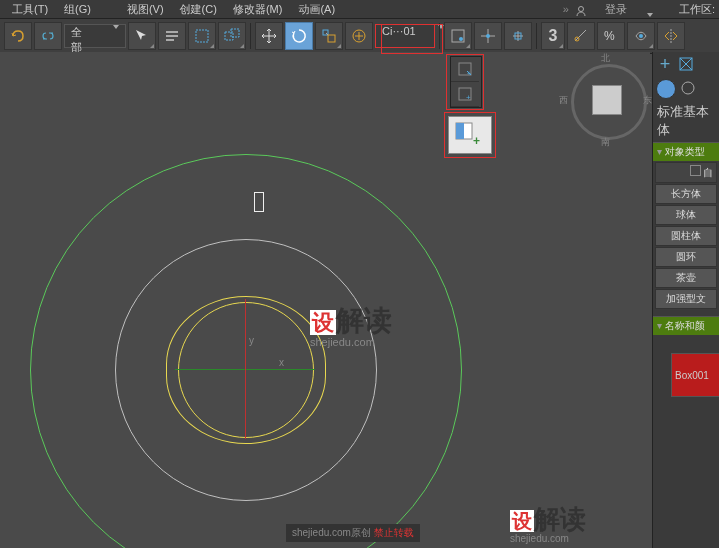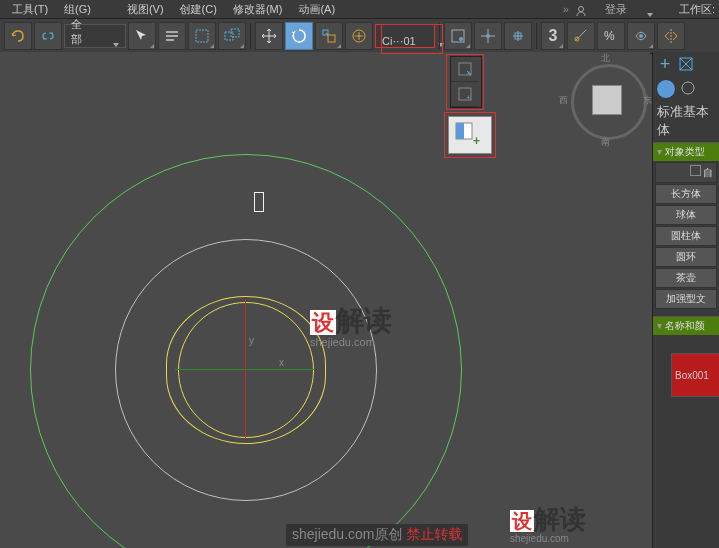--- a/index.html
+++ b/index.html
@@ -6,41 +6,41 @@
 .menubar{height:18px;background:#3a3a3a;display:flex;align-items:center;padding:0 4px;border-bottom:1px solid #222}
 .menu-item{padding:0 8px;color:#ccc;cursor:pointer;font-size:11px}
 .menu-sep{width:20px}
 .menu-right{margin-left:auto;display:flex;align-items:center;gap:6px}
 .login{display:flex;align-items:flex-end;gap:18px;color:#b0b0b0}
 .toolbar{height:34px;background:#3f3f3f;display:flex;align-items:center;padding:0 4px;border-bottom:1px solid #222;gap:2px}
 .tbtn{width:26px;height:26px;background:#4a4a4a;border:1px solid #333;display:flex;align-items:center;justify-content:center;cursor:pointer;position:relative}
 .tbtn.active{background:#6aa3d8;border-color:#4a7ba8}
 .tbtn svg{width:18px;height:18px}
 .tsep{width:1px;height:26px;background:#2a2a2a;margin:0 2px}
-.dropdown{height:22px;background:#3a3a3a;border:1px solid #555;display:flex;align-items:flex-end;padding:0 6px;color:#ccc;font-size:11px;gap:20px}
+.dropdown{height:22px;background:#3a3a3a;border:1px solid #555;display:flex;align-items:flex-start;padding:0 6px;color:#ccc;font-size:11px;gap:20px}
 .dropdown.sel{width:48px}
 .dropdown.obj{width:46px;border:1px solid #d33}
 .tri{width:0;height:0;border-left:3px solid transparent;border-right:3px solid transparent;border-top:4px solid #aaa;margin-left:2px}
 .viewport{position:absolute;left:0;top:52px;width:650px;height:480px;background:#4a4a4a}
 .circle{position:absolute;border-radius:50%;background:transparent}
 .c-green{border:1px solid #5ac95a}
 .c-white{border:1px solid #c0c0c0}
 .c-yellow{border:1px solid #e8d850}
 .gizmo{position:absolute;left:258px;top:323px}
 .gizmo .axis-x{position:absolute;left:0;top:0;width:70px;height:1px;background:#2a8a2a}
 .gizmo .axis-x-neg{position:absolute;left:-70px;top:0;width:70px;height:1px;background:#2a8a2a}
 .gizmo .axis-y{position:absolute;left:0;top:-70px;width:1px;height:70px;background:#c03030}
 .gizmo .axis-y-neg{position:absolute;left:0;top:0;width:1px;height:70px;background:#c03030}
 .gizmo .lbl{position:absolute;color:#888;font-size:10px}
 .cursor-rect{position:absolute;left:254px;top:140px;width:8px;height:18px;border:1px solid #eee}
 .watermark1{position:absolute;left:310px;top:250px;color:#d33;font-size:28px;font-weight:bold}
 .watermark1 .sub{font-size:11px;color:#888;font-weight:normal;display:block;margin-top:-4px}
 .watermark2{position:absolute;left:510px;top:450px;color:#d33;font-size:26px;font-weight:bold}
 .watermark2 .sub{font-size:10px;color:#888;font-weight:normal;display:block;margin-top:-4px}
-.footer-wm{position:absolute;left:286px;top:524px;background:#333;color:#888;font-size:14px;padding:2px 6px}
+.footer-wm{position:absolute;left:286px;top:524px;background:#333;color:#888;font-size:10px;padding:2px 6px}
 .footer-wm .red{color:#d33}
 .viewcube{position:absolute;right:78px;top:64px;width:70px;height:70px}
 .viewcube .ring{position:absolute;left:0;top:0;width:70px;height:70px;border:3px solid #666;border-radius:50%}
 .viewcube .cube{position:absolute;left:21px;top:21px;width:28px;height:28px;background:#ccc;border:1px solid #888}
 .viewcube .dir{position:absolute;color:#888;font-size:9px}
 .right-panel{position:absolute;right:0;top:52px;width:66px;height:496px;background:#3a3a3a;border-left:1px solid #222}
 .rp-top{height:26px;display:flex;align-items:center;padding:0 3px;gap:3px}
 .rp-top .plus{width:18px;height:18px;color:#6ac;font-size:18px;text-align:center;line-height:16px}
 .rp-row2{height:22px;display:flex;align-items:center;padding:0 3px;gap:3px}
 .rp-row2 .ico{width:18px;height:18px;background:#5a9ad8;border-radius:50%;border:1px solid #333}

